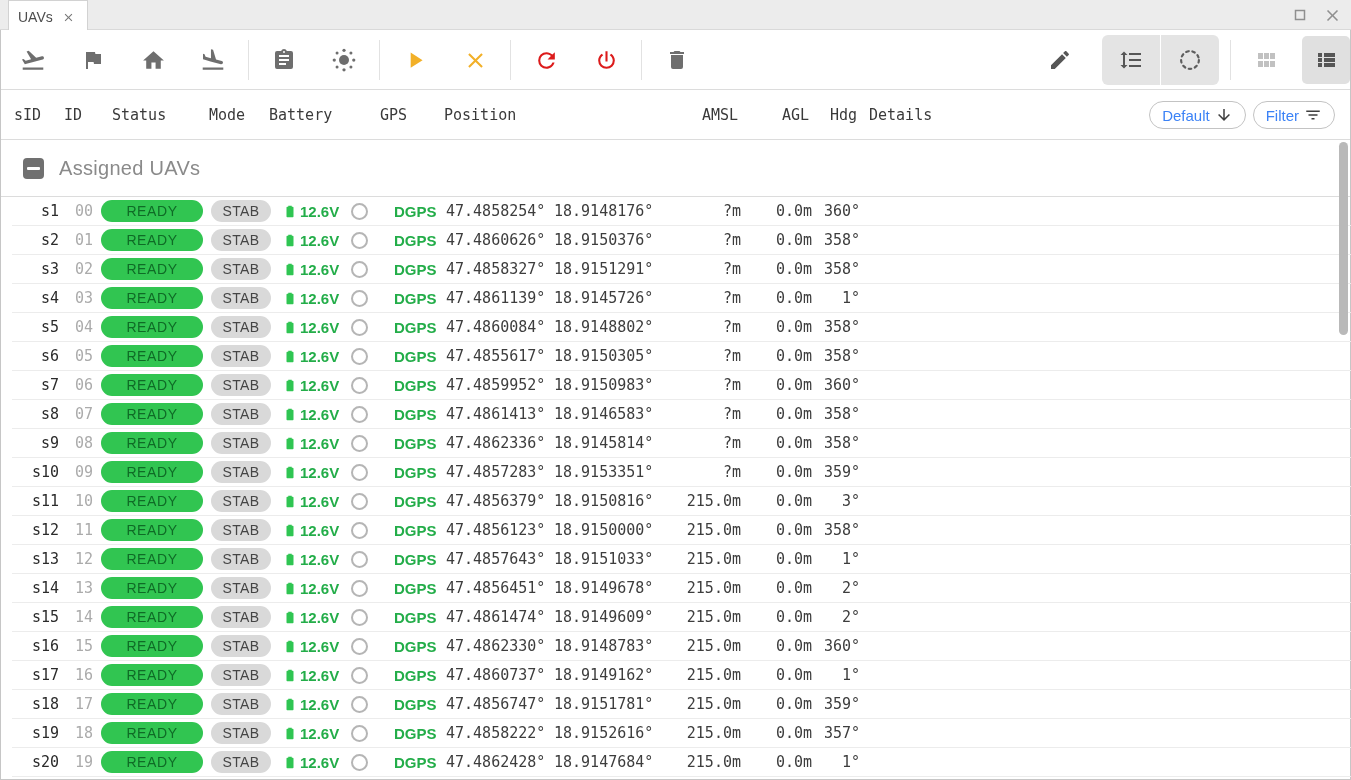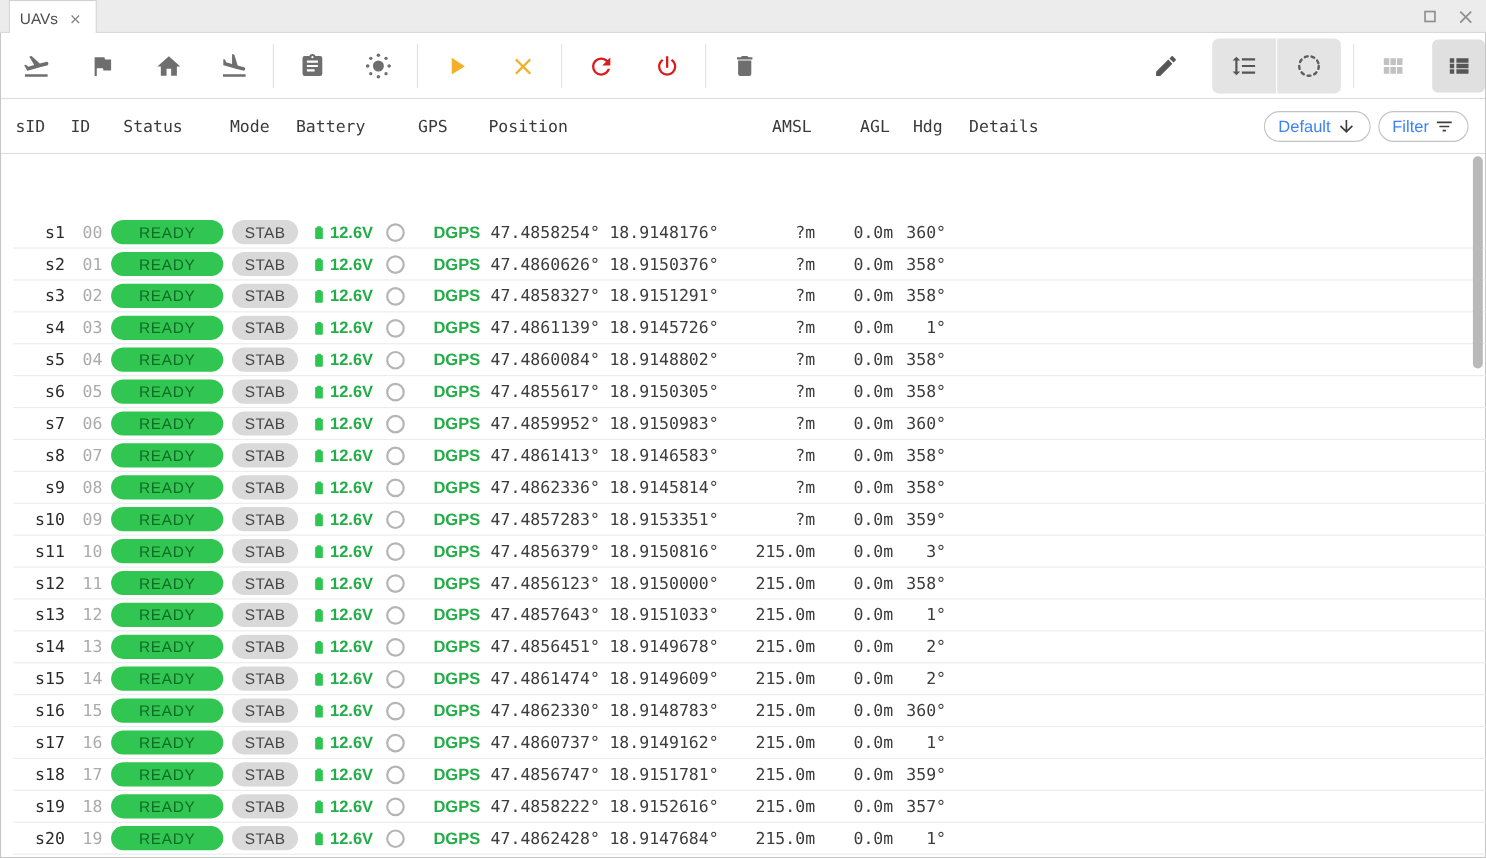--- a/index.html
+++ b/index.html
@@ -72,21 +72,21 @@
   .c-mode   { margin-left:8px;  width:60px; }
   .c-batt   { margin-left:12px; width:66px; display:flex; align-items:center; gap:3px; }
   .c-fix    { margin-left:2px;  width:18px; display:flex; align-items:center; }
   .c-gps    { margin-left:25px;  width:46px; font-family:"Liberation Sans", sans-serif;
               font-weight:700; font-size:15px; color:var(--telemetry-green); }
   .c-lat    { margin-left:6px;  width:101px; }
   .c-lon    { margin-left:7px;  width:101px; }
   .c-amsl   { width:86px; text-align:right; }
   .c-agl    { width:71px; text-align:right; }
   .c-hdg    { width:48px; text-align:right; }
-  .c-details{ margin-left:24px; }
+  .c-details{ margin-left:12px; }
 
   .pill { height:22px; border-radius:11px; display:flex; align-items:center; justify-content:center;
           font-family:"Liberation Sans", sans-serif; font-size:14px; font-weight:500;
           letter-spacing:0.6px; }
   .pill-status { width:102px; background:var(--status-green); color:var(--green-text-dark); }
   .pill-mode   { width:60px; background:var(--mode-pill-bg); color:var(--mode-pill-text);
                  letter-spacing:0.4px; }
   .batt-label { font-weight:700; font-family:"Liberation Sans", sans-serif; font-size:15px;
                 color:var(--telemetry-green); }
   .fix-circle { width:17px; height:17px; border-radius:50%; border:2px solid #b5b5b5; }
@@ -257,20 +257,24 @@
       </div>
       <div class="chip">
         <span>Filter</span>
         <svg width="18" height="18" viewBox="0 0 24 24">
             <path fill="#3f3f3f" d="M6,13H18V11H6M3,6V8H21V6M10,18H14V16H10V18Z"></path>
           </svg>
       </div>
     </div>
   </div>
 
+  <div class="section">
+    <div class="collapse-btn"></div>
+    <span class="section-title">Assigned UAVs</span>
+  </div>
 
   <div class="rows">
   <div class="uav-row">
     <span class="c-sid">s1</span>
     <span class="c-id">00</span>
     <span class="c-status">
       <span class="pill pill-status">READY</span>
     </span>
     <span class="c-mode">
       <span class="pill pill-mode">STAB</span>

